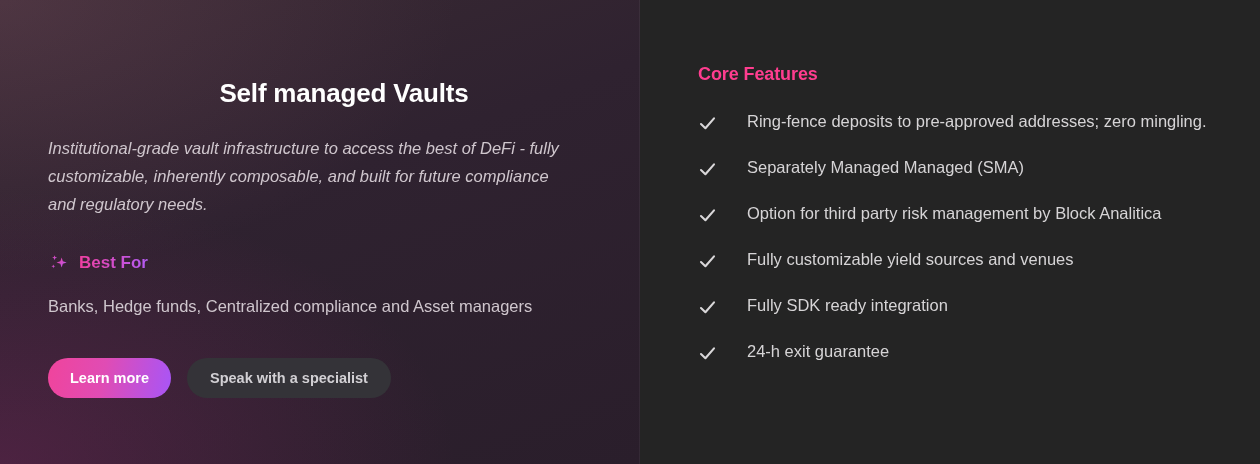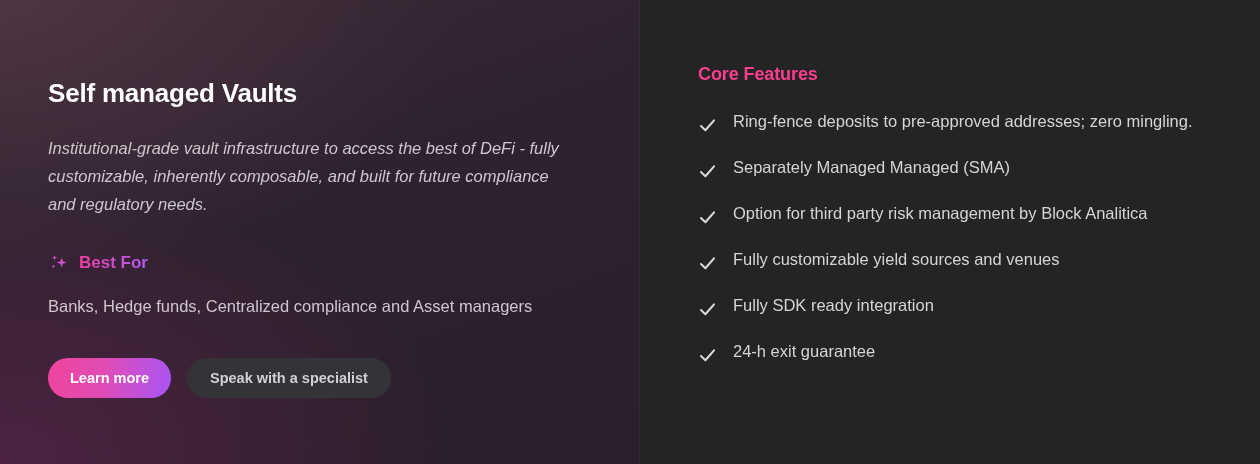--- a/index.html
+++ b/index.html
@@ -30,20 +30,21 @@
     content:"";
     position:absolute; top:0; right:0; width:1px; height:100%;
     background:rgba(255,255,255,0.05);
   }
   .title {
     font-size:26px;
     font-weight:700;
     color:#ffffff;
     letter-spacing:-0.2px;
     line-height:1.2;
+    text-align:center;
   }
   .desc {
     margin-top:25px;
     font-size:16.5px;
     line-height:28px;
     color:#cfc6cd;
     max-width:530px;
     font-weight:400;
     font-style:italic;
   }
@@ -111,22 +112,22 @@
     font-weight:700;
     color:#ff3d8f;
     letter-spacing:-0.1px;
   }
   .feature-list {
     margin-top:22px;
     list-style:none;
   }
   .feature-item {
     display:flex;
-    align-items:flex-end;
-    gap:16px;
+    align-items:center;
+    gap:30px;
     margin-bottom:18px;
   }
   .check-icon { display:block; width:19px; height:19px; flex:0 0 19px; margin-top:4px; }
   .feature-text {
     font-size:16.5px;
     line-height:28px;
     color:#d6d4d6;
     max-width:500px;
   }
 </style>

